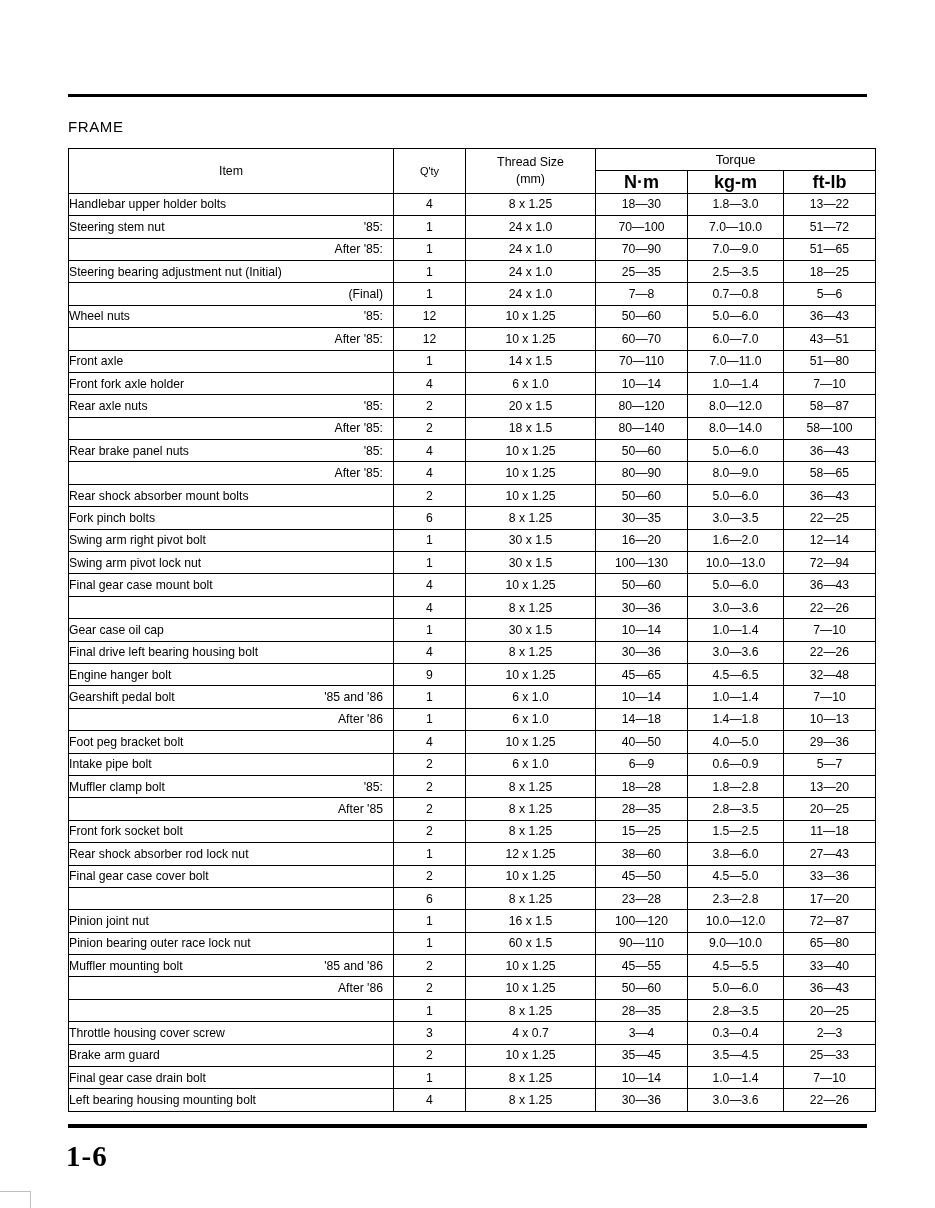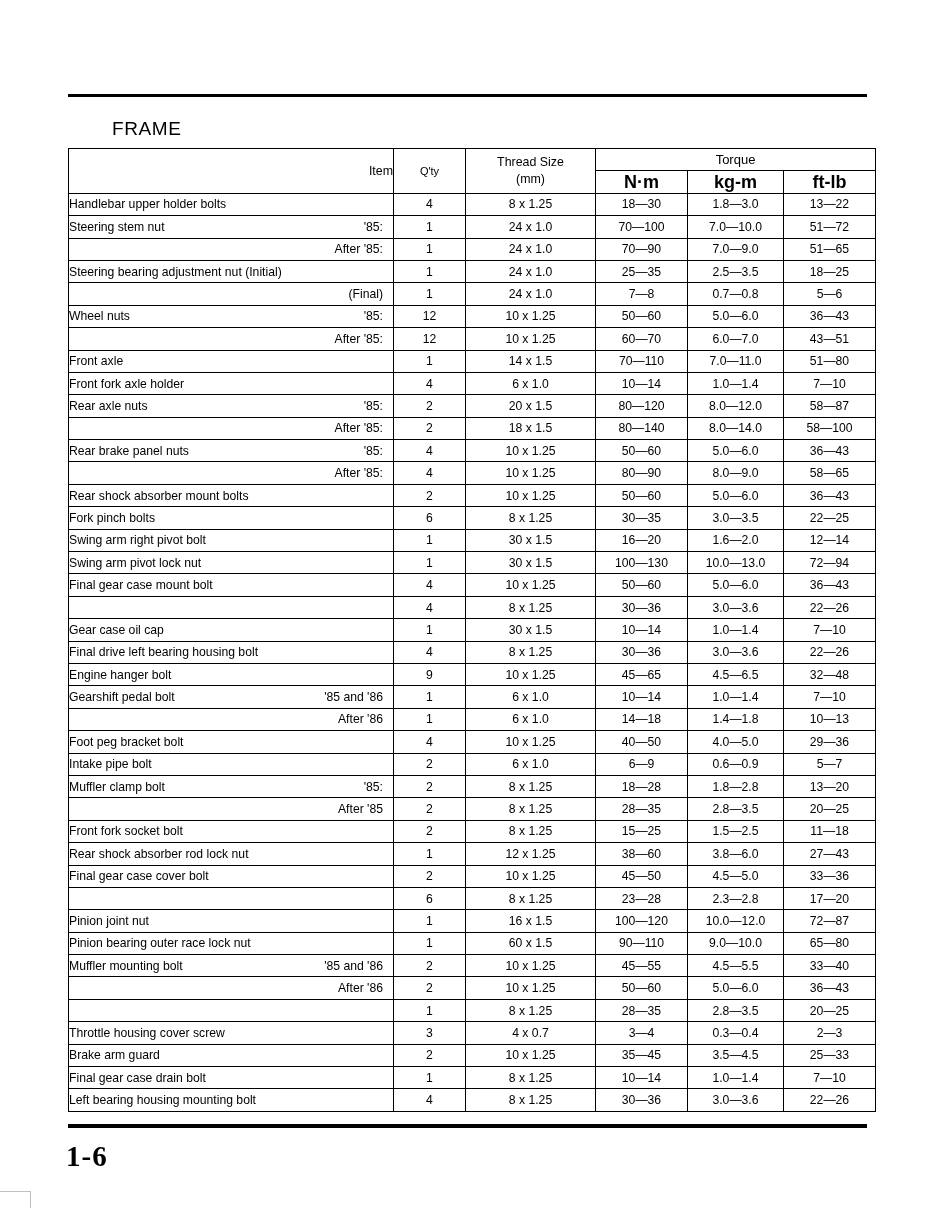--- a/index.html
+++ b/index.html
@@ -37,23 +37,22 @@
     left: 68px;
     top: 94px;
     width: 799px;
     height: 3px;
     background: #000;
   }
   .section-title {
     position: absolute;
     left: 68px;
     top: 118px;
-    font-size: 19px;
+    font-size: 15px;
     letter-spacing: 0.6px;
-    margin-left: 44px;
   }
   table.spec {
     position: absolute;
     left: 68px;
     top: 148px;
     border-collapse: collapse;
     table-layout: fixed;
     width: 787px;
     font-size: 12.2px;
   }
@@ -65,21 +64,21 @@
   table.spec col.c-ft      { width: 92px; }
 
   table.spec th, table.spec td {
     border: 1px solid #000;
     padding: 0;
     height: 21.4px;
     vertical-align: middle;
   }
   
   thead .h-item {
-    text-align: right;
+    text-align: center;
     font-weight: normal;
     font-size: 12.4px;
     height: 52px;
     margin-top: 24px;
   }
   thead .h-qty {
     text-align: center;
     font-weight: normal;
     font-size: 11px;
     height: 52px;

